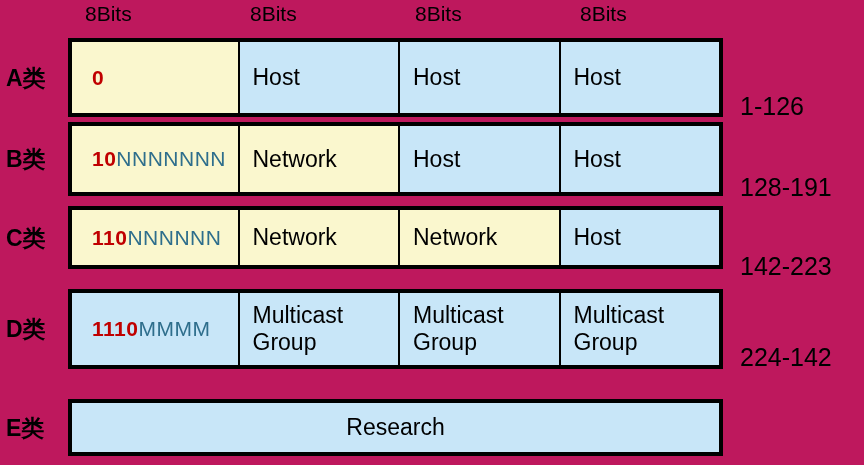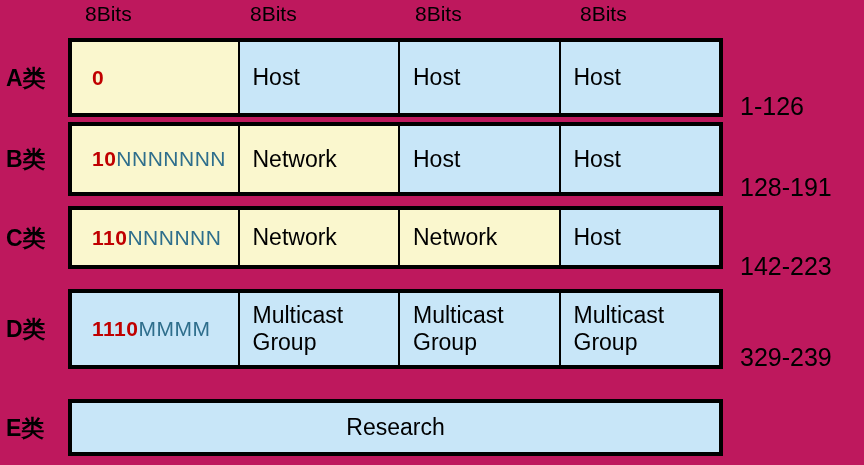--- a/index.html
+++ b/index.html
@@ -148,21 +148,21 @@
           <div class="cell blue">
             <span class="wrap-label">Multicast Group</span>
           </div>
           <div class="cell blue">
             <span class="wrap-label">Multicast Group</span>
           </div>
           <div class="cell blue">
             <span class="wrap-label">Multicast Group</span>
           </div>
         </div>
-        <div class="range">329-239</div>
+        <div class="range">224-142</div>
       </div>
       <div class="row row4">
         <div class="class-label">E类</div>
         <div class="box">
           <div class="cell blue center">
             <span>Research</span>
           </div>
         </div>
       </div>
     </div>

